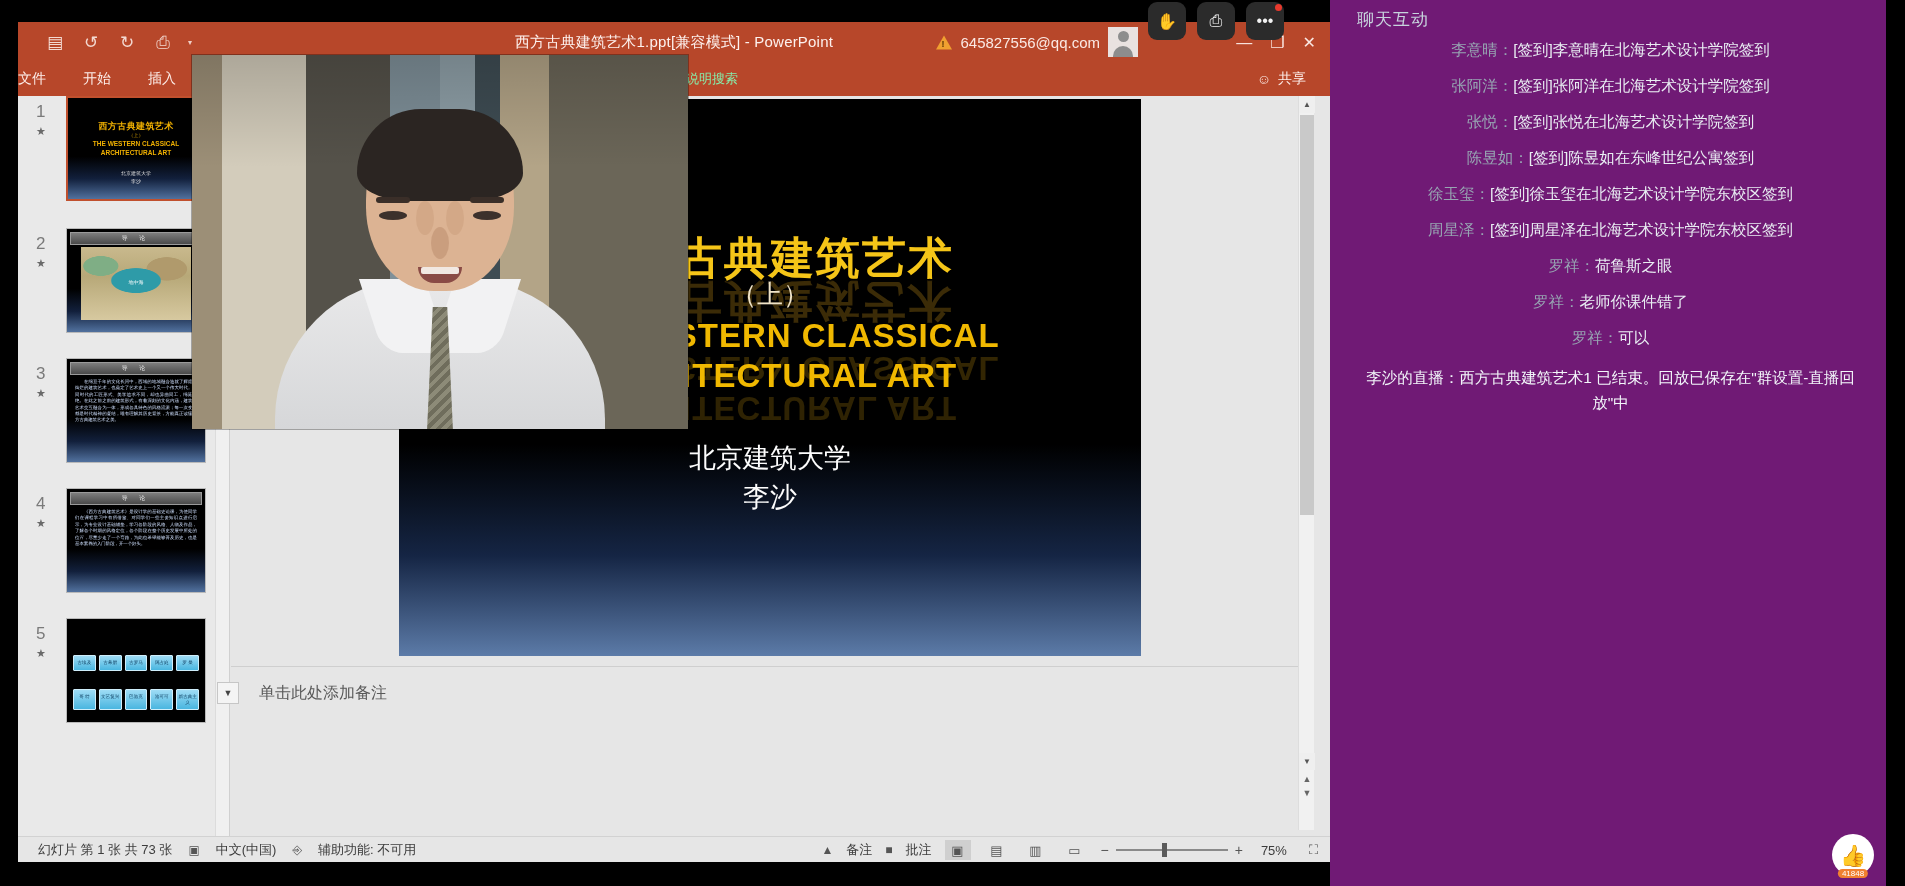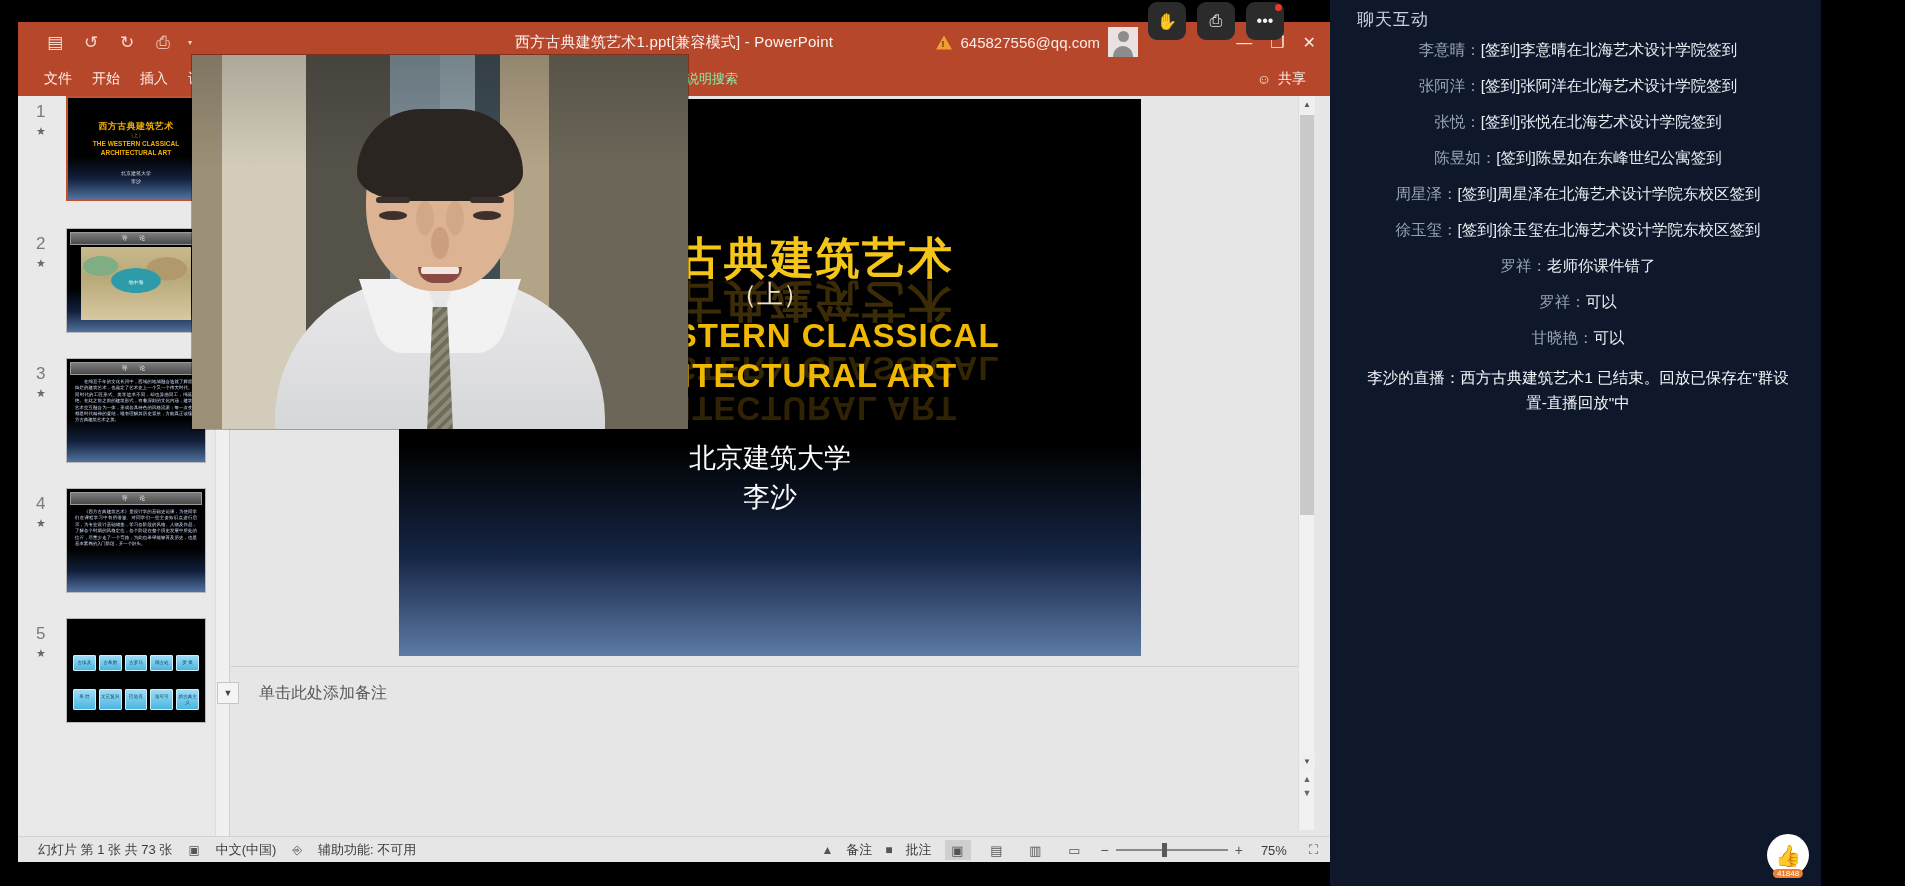--- a/index.html
+++ b/index.html
@@ -70,21 +70,21 @@
   }
   .winctl span { color: #fae7e2; font-size: 16px; cursor: pointer; }
 
   
   .ribbon {
     position: absolute; left: 18px; top: 62px;
     width: 1312px; height: 34px; background: #b7472a;
     display: flex; align-items: center;
   }
   .rtab { color: #fdeeea; font-size: 14px; padding: 0 0 0 0; cursor: pointer; }
-  .rtabs { display: flex; gap: 20px; padding-left: 26px; }
+  .rtabs { display: flex; gap: 37px; }
   .tellme {
     position: absolute; left: 668px; top: 50%; transform: translateY(-50%);
     color: #86efac; font-size: 13px;
   }
   .share {
     position: absolute; right: 24px; top: 50%; transform: translateY(-50%);
     color: #fdeeea; font-size: 14px; display: flex; align-items: center; gap: 7px;
     cursor: pointer;
   }
 
@@ -387,21 +387,21 @@
     width: 44px; height: 16px; background: #8a4b45; border-radius: 0 0 22px 22px;
   }
   .p-teeth {
     position: absolute; left: 50%; transform: translateX(-50%); top: 158px;
     width: 38px; height: 7px; background: #f1e8e2; border-radius: 2px;
   }
 
   
   .chat-panel {
     position: absolute; left: 1330px; top: 0;
-    width: 491px; height: 886px; background: #0f172a;
+    width: 556px; height: 886px; background: #701a75;
     overflow: hidden;
     text-decoration: underline;
   }
   .chat-title {
     position: absolute; left: 27px; top: 8px;
     color: #c7d3dd; font-size: 17px; letter-spacing: 1px;
   }
   .chat-list {
     position: absolute; left: 27px; right: 22px; top: 38px; bottom: 0; text-align: center;
   }
@@ -690,33 +690,33 @@
       <div class="chat-msg">
         <span class="chat-name">张阿洋：</span><span class="chat-body">[签到]张阿洋在北海艺术设计学院签到</span>
       </div>
       <div class="chat-msg">
         <span class="chat-name">张悦：</span><span class="chat-body">[签到]张悦在北海艺术设计学院签到</span>
       </div>
       <div class="chat-msg">
         <span class="chat-name">陈昱如：</span><span class="chat-body">[签到]陈昱如在东峰世纪公寓签到</span>
       </div>
       <div class="chat-msg">
+        <span class="chat-name">徐玉玺：</span><span class="chat-body">[签到]徐玉玺在北海艺术设计学院东校区签到</span>
+      </div>
+      <div class="chat-msg">
         <span class="chat-name">周星泽：</span><span class="chat-body">[签到]周星泽在北海艺术设计学院东校区签到</span>
       </div>
       <div class="chat-msg">
-        <span class="chat-name">徐玉玺：</span><span class="chat-body">[签到]徐玉玺在北海艺术设计学院东校区签到</span>
+        <span class="chat-name">罗祥：</span><span class="chat-body">荷鲁斯之眼</span>
       </div>
       <div class="chat-msg">
         <span class="chat-name">罗祥：</span><span class="chat-body">老师你课件错了</span>
       </div>
       <div class="chat-msg">
         <span class="chat-name">罗祥：</span><span class="chat-body">可以</span>
-      </div>
-      <div class="chat-msg">
-        <span class="chat-name">甘晓艳：</span><span class="chat-body">可以</span>
       </div>
 
       <div class="chat-sys">李沙的直播：西方古典建筑艺术1 已结束。回放已保存在"群设置-直播回放"中</div>
     </div>
 
     <div class="like-btn">
       <span class="like-thumb">👍</span>
       <span class="like-count">41848</span>
     </div>
   </div>

